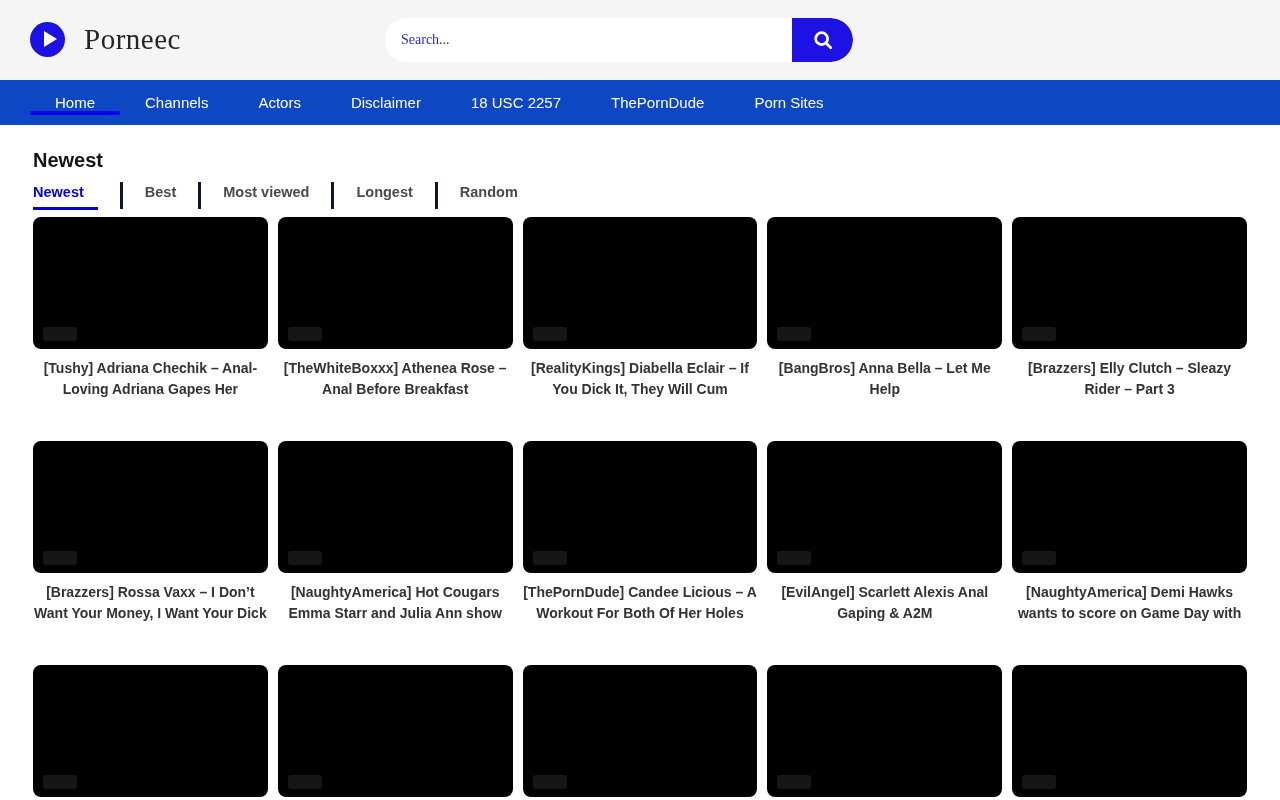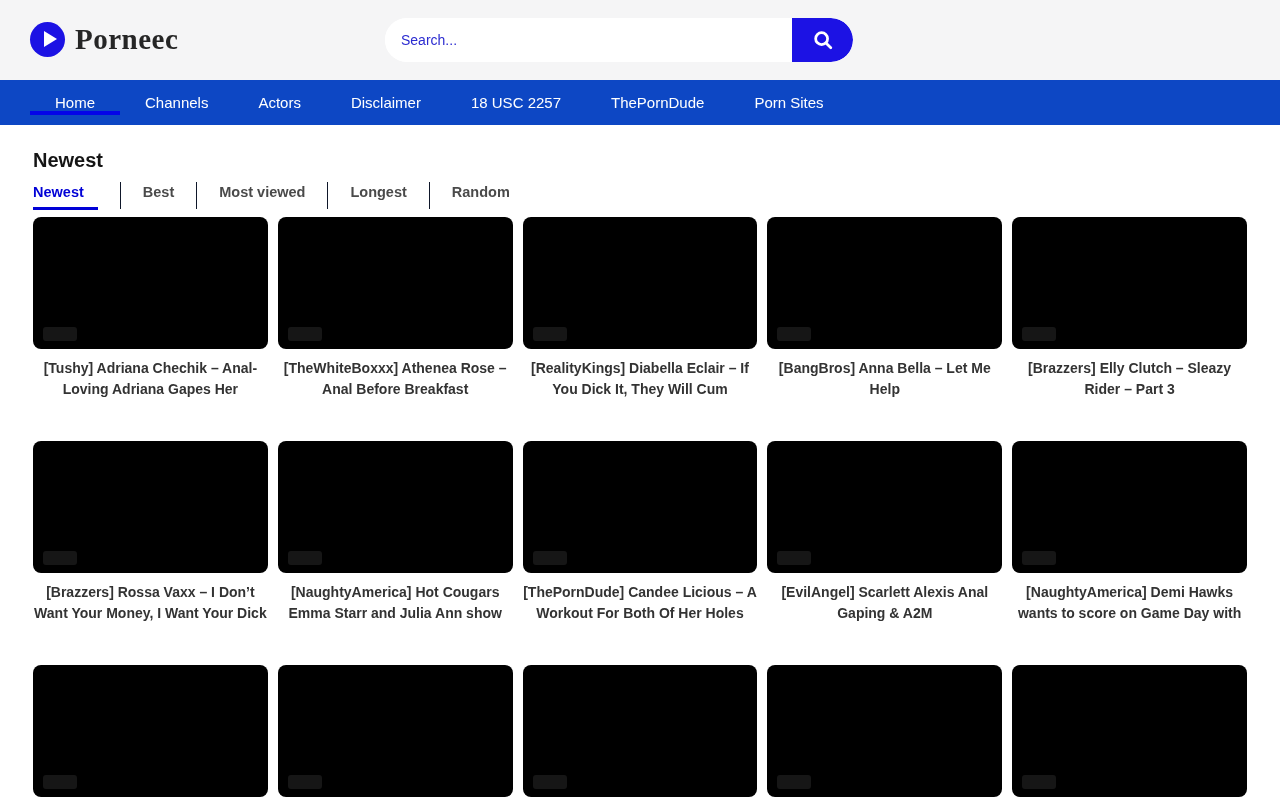--- a/index.html
+++ b/index.html
@@ -36,43 +36,43 @@
   }
   .logo-icon::after {
     content: "";
     position: absolute;
     left: 14px; top: 9px;
     border-left: 13px solid #ffffff;
     border-top: 8.5px solid transparent;
     border-bottom: 8.5px solid transparent;
   }
   .logo-text {
-    margin-left: 10px;
+    margin-left: 19px;
     font-family: "Liberation Serif", serif;
-    font-weight: bold;
+    font-weight: normal;
     font-size: 29px;
     color: #262626;
     letter-spacing: 0.5px;
   }
   .search-form {
     position: absolute;
     left: 385px; top: 18px;
     width: 468px; height: 44px;
     display: flex;
     border-radius: 22px;
     overflow: hidden;
     background: #ffffff;
   }
   .search-input {
     flex: 1;
     border: none;
     outline: none;
     padding: 0 16px;
     font-size: 14px;
-    font-family: Liberation Sans, sans-serif;
+    font-family: Liberation Serif, serif;
     color: #2b2bd0;
     background: #ffffff;
   }
   .search-input::placeholder { color: #2b2bd0; opacity: 1; }
   .search-button {
     width: 61px; height: 44px;
     border: none;
     background: var(--accent);
     border-radius: 22px 22px 22px 22px / 22px 22px 22px 22px;
     border-top-left-radius: 0;
@@ -127,21 +127,21 @@
   }
   .tab {
     font-size: 14.5px;
     font-weight: bold;
     color: #4a4a4a;
     padding: 2px 22px 0 22px;
     cursor: pointer;
     white-space: nowrap;
   }
   .tab:first-child { padding-left: 0; }
-  .tab + .tab { border-left: 1px solid #0f172a; }
+  .tab + .tab { border-left: 3px solid #0f172a; }
   .tab.active .tab-inner {
     color: var(--active-blue);
     display: inline-block;
     border-bottom: 3px solid var(--active-blue);
     padding-bottom: 7px;
     padding-right: 14px;
   }
 
   
   .video-grid {

